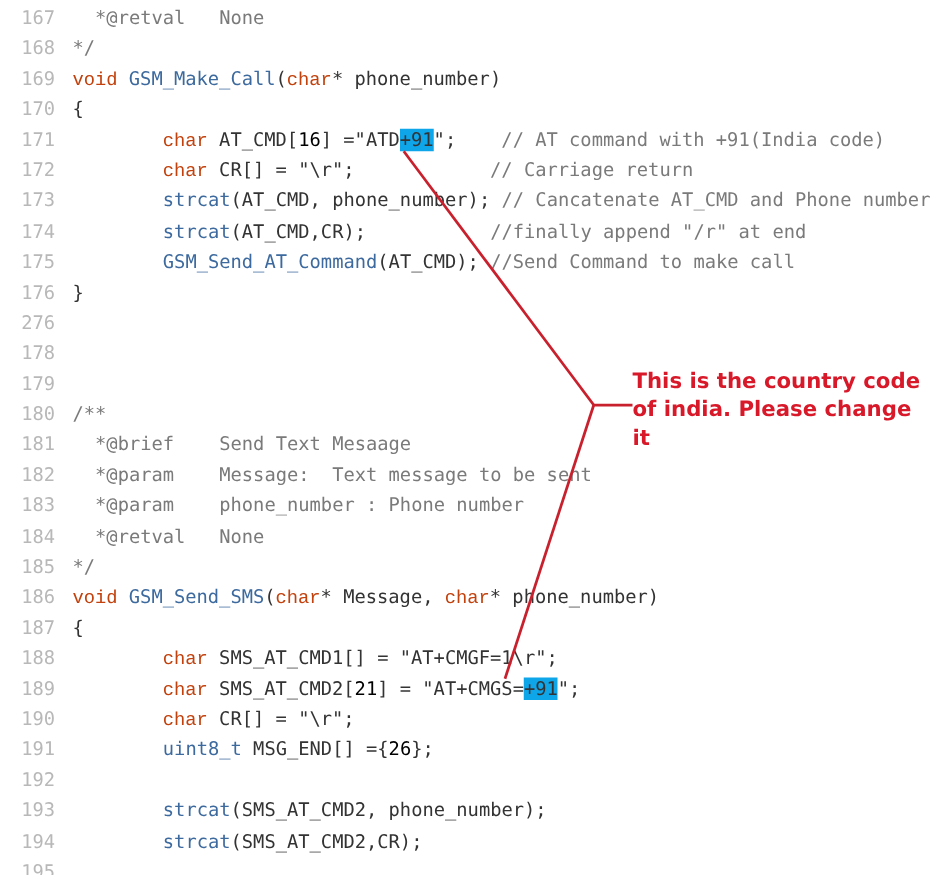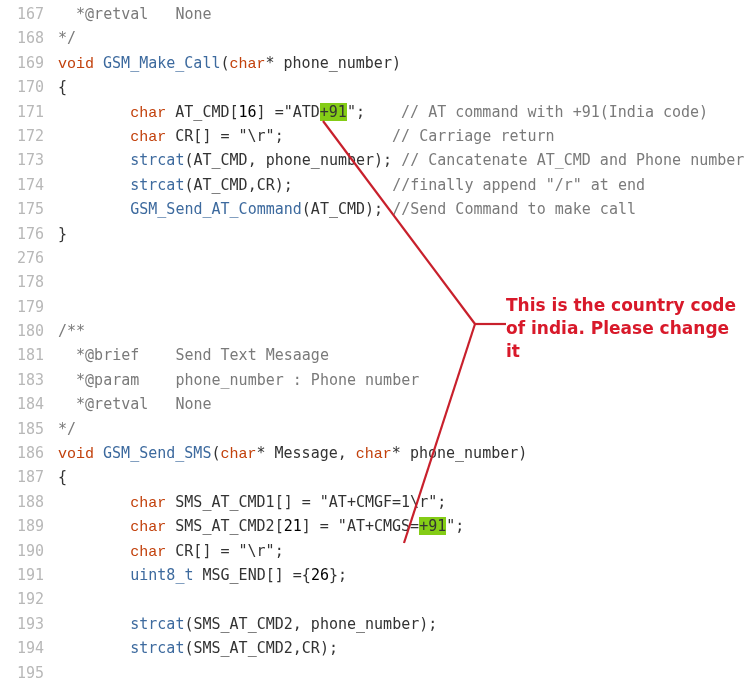--- a/index.html
+++ b/index.html
@@ -6,21 +6,21 @@
   body { width:750px; height:700px; position:relative; overflow:hidden; }
   .code { position:absolute; left:0; top:2px; width:750px; }
   .line { position:relative; height:24.4px; line-height:24.4px; white-space:pre;
           font-family:"DejaVu Sans Mono","Liberation Mono",monospace; font-size:15px; color:#333333; }
   .ln { position:absolute; left:17px; width:30px; color:#b8b8b8; text-align:left; }
   .src { position:absolute; left:58px; }
   .kw { color:#c2410c;font-family:Liberation Mono, monospace; }
   .fn { color:#3d6a9e; }
   .num { color:#000000; }
   .cm { color:#7a7a7a; }
-  .hl { background:#84cc16; }
+  .hl { background:#0ea5e9; }
   .note { position:absolute; left:506px; top:294px; width:240px;
           font-family:"DejaVu Sans","Liberation Sans",sans-serif; font-weight:bold;
           font-size:17px; line-height:23px; color:#d8192a; }
   svg.arrows { position:absolute; left:0; top:0; width:750px; height:700px; pointer-events:none; }
 </style>
 </head>
 <body>
 
 <div class="code" id="code">
     <div class="line"><span class="ln">167</span><span class="src"><span class="cm">  *@retval   None</span></span></div>
@@ -31,20 +31,21 @@
     <div class="line"><span class="ln">172</span><span class="src"><span>        </span><span class="kw">char</span><span> CR[] = "\r";            </span><span class="cm">// Carriage return</span></span></div>
     <div class="line"><span class="ln">173</span><span class="src"><span>        </span><span class="fn">strcat</span><span>(AT_CMD, phone_number); </span><span class="cm">// Cancatenate AT_CMD and Phone number</span></span></div>
     <div class="line"><span class="ln">174</span><span class="src"><span>        </span><span class="fn">strcat</span><span>(AT_CMD,CR);           </span><span class="cm">//finally append "/r" at end</span></span></div>
     <div class="line"><span class="ln">175</span><span class="src"><span>        </span><span class="fn">GSM_Send_AT_Command</span><span>(AT_CMD); </span><span class="cm">//Send Command to make call</span></span></div>
     <div class="line"><span class="ln">176</span><span class="src"><span>}</span></span></div>
     <div class="line"><span class="ln">276</span><span class="src"></span></div>
     <div class="line"><span class="ln">178</span><span class="src"></span></div>
     <div class="line"><span class="ln">179</span><span class="src"></span></div>
     <div class="line"><span class="ln">180</span><span class="src"><span class="cm">/**</span></span></div>
     <div class="line"><span class="ln">181</span><span class="src"><span class="cm">  *@brief    Send Text Mesaage</span></span></div>
+    <div class="line"><span class="ln">182</span><span class="src"><span class="cm">  *@param    Message:  Text message to be sent</span></span></div>
     <div class="line"><span class="ln">183</span><span class="src"><span class="cm">  *@param    phone_number : Phone number</span></span></div>
     <div class="line"><span class="ln">184</span><span class="src"><span class="cm">  *@retval   None</span></span></div>
     <div class="line"><span class="ln">185</span><span class="src"><span class="cm">*/</span></span></div>
     <div class="line"><span class="ln">186</span><span class="src"><span class="kw">void</span><span> </span><span class="fn">GSM_Send_SMS</span><span>(</span><span class="kw">char</span><span>* Message, </span><span class="kw">char</span><span>* phone_number)</span></span></div>
     <div class="line"><span class="ln">187</span><span class="src"><span>{</span></span></div>
     <div class="line"><span class="ln">188</span><span class="src"><span>        </span><span class="kw">char</span><span> SMS_AT_CMD1[] = "AT+CMGF=1\r";</span></span></div>
     <div class="line"><span class="ln">189</span><span class="src"><span>        </span><span class="kw">char</span><span> SMS_AT_CMD2[</span><span class="num">21</span><span>] = "AT+CMGS=</span><span class="hl">+91</span><span>";</span></span></div>
     <div class="line"><span class="ln">190</span><span class="src"><span>        </span><span class="kw">char</span><span> CR[] = "\r";</span></span></div>
     <div class="line"><span class="ln">191</span><span class="src"><span>        </span><span class="fn">uint8_t</span><span> MSG_END[] ={</span><span class="num">26</span><span>};</span></span></div>
     <div class="line"><span class="ln">192</span><span class="src"></span></div>

